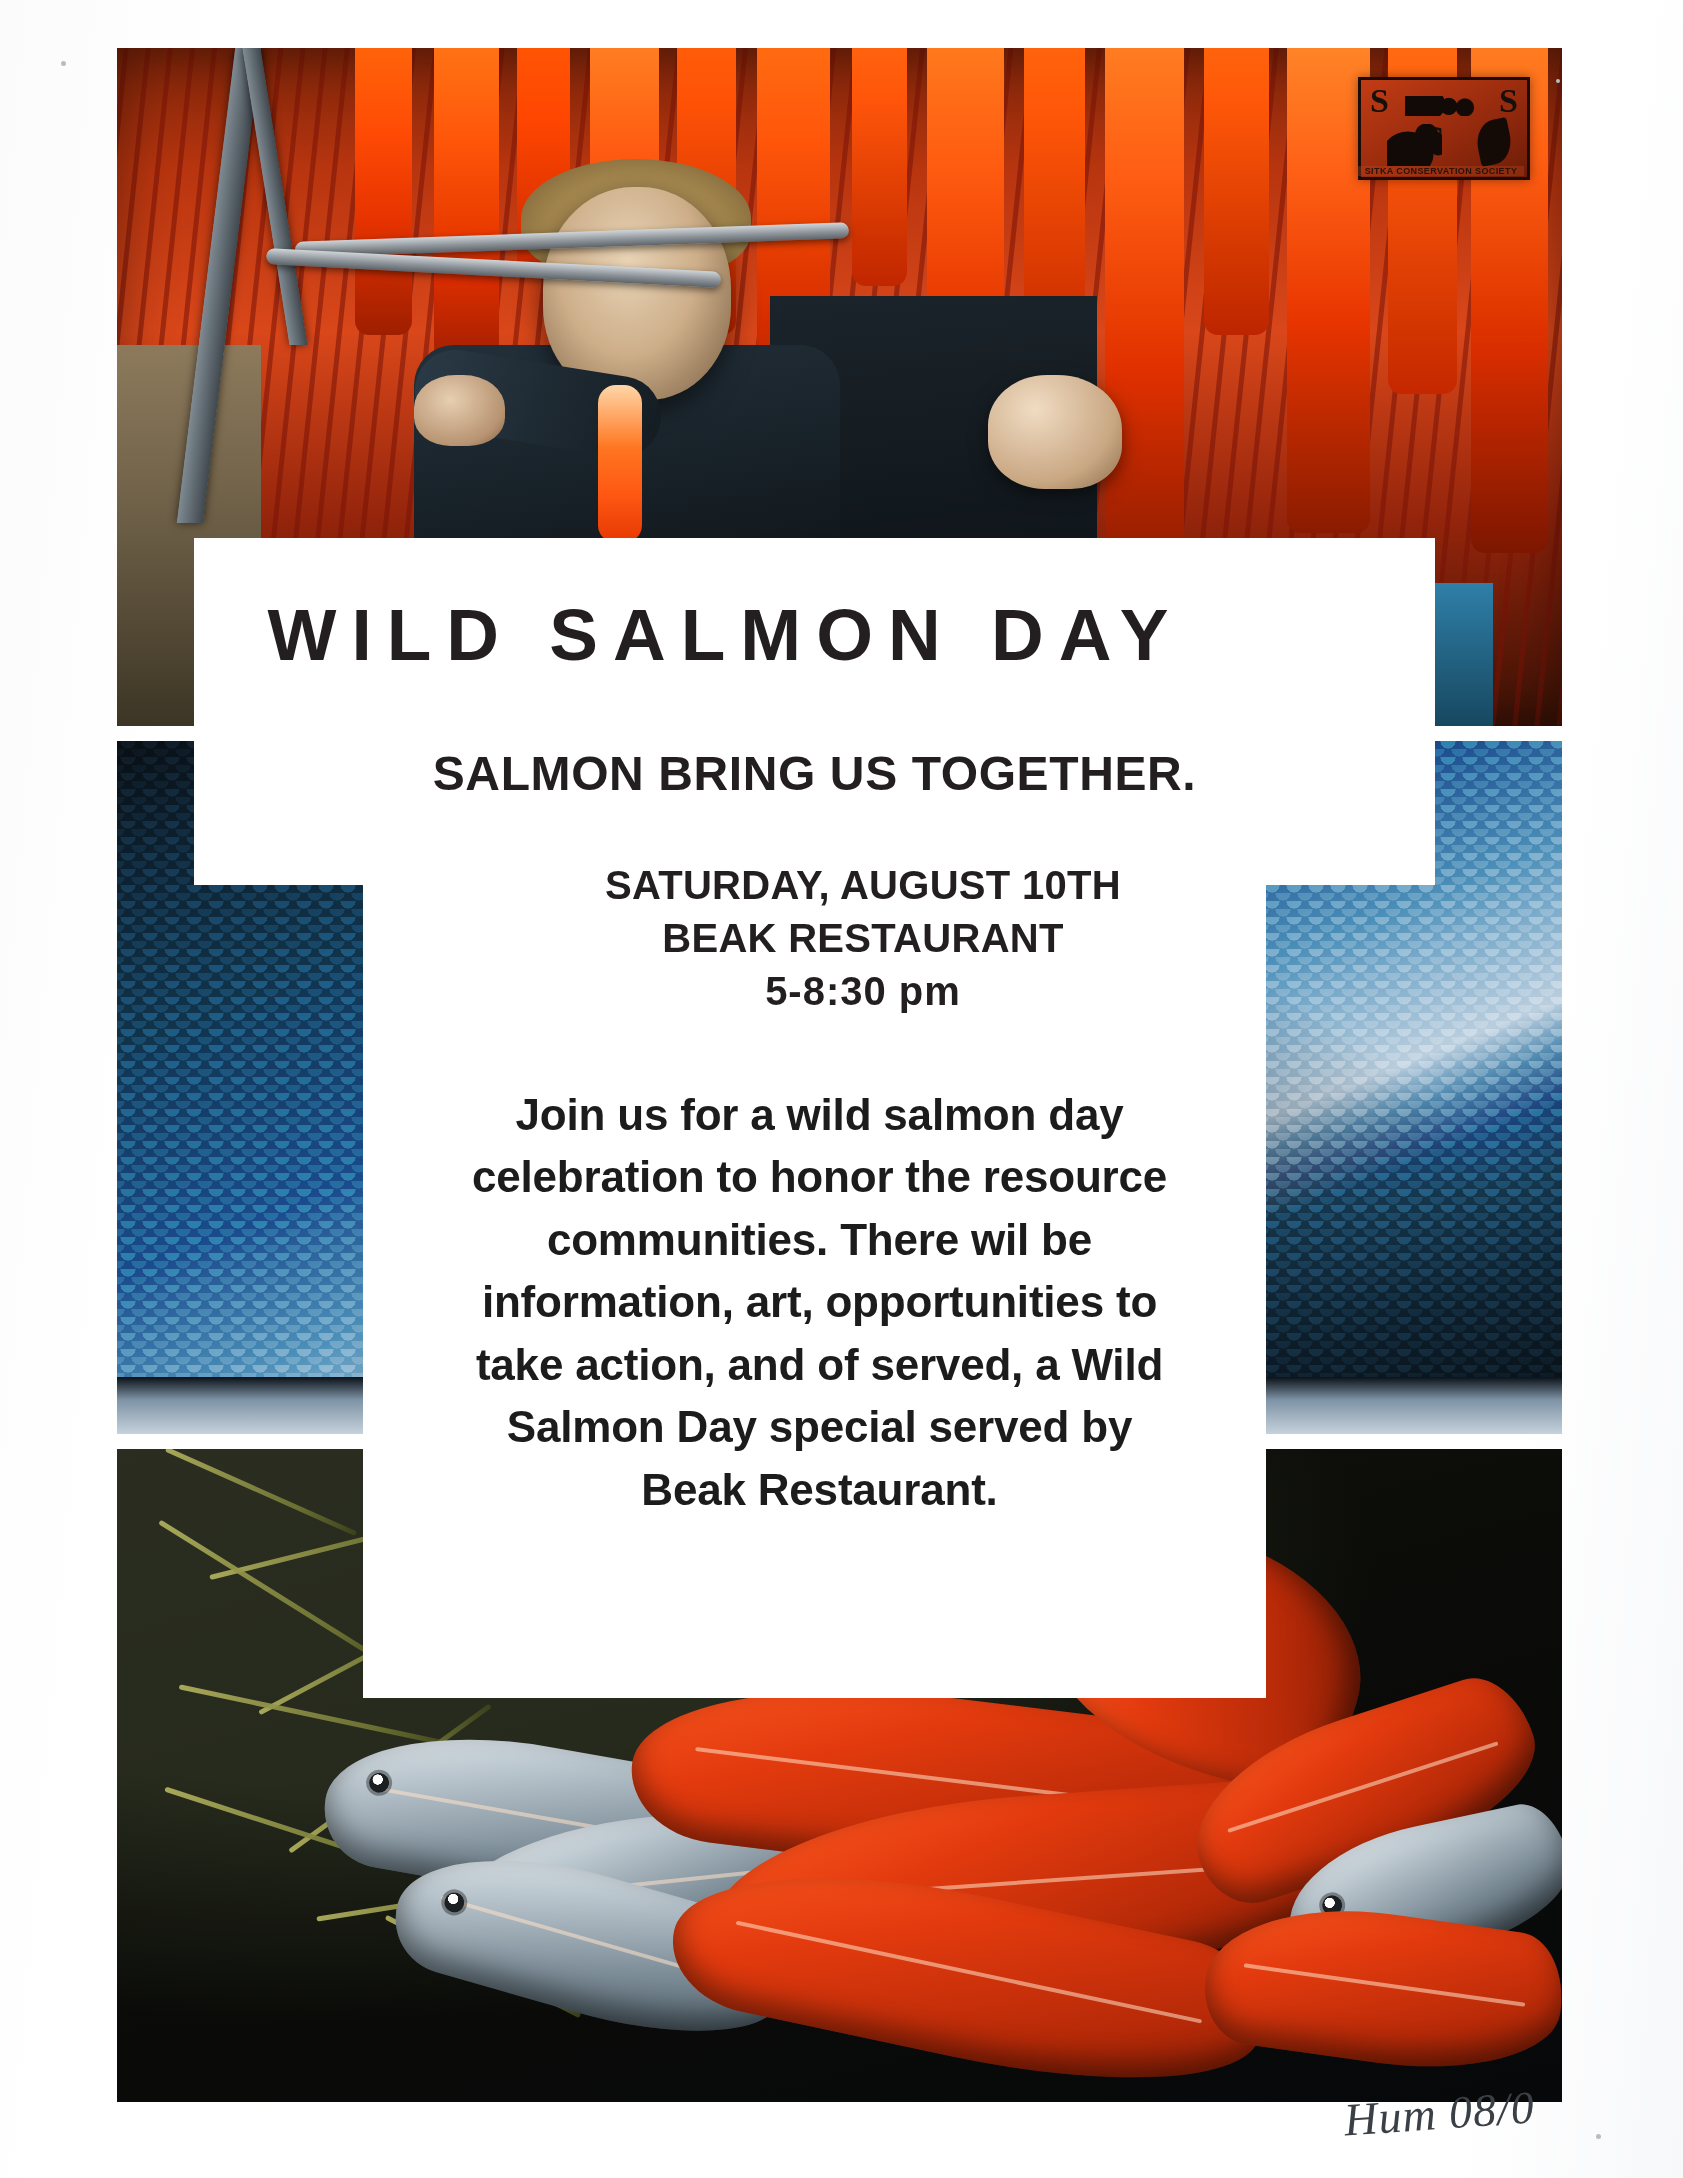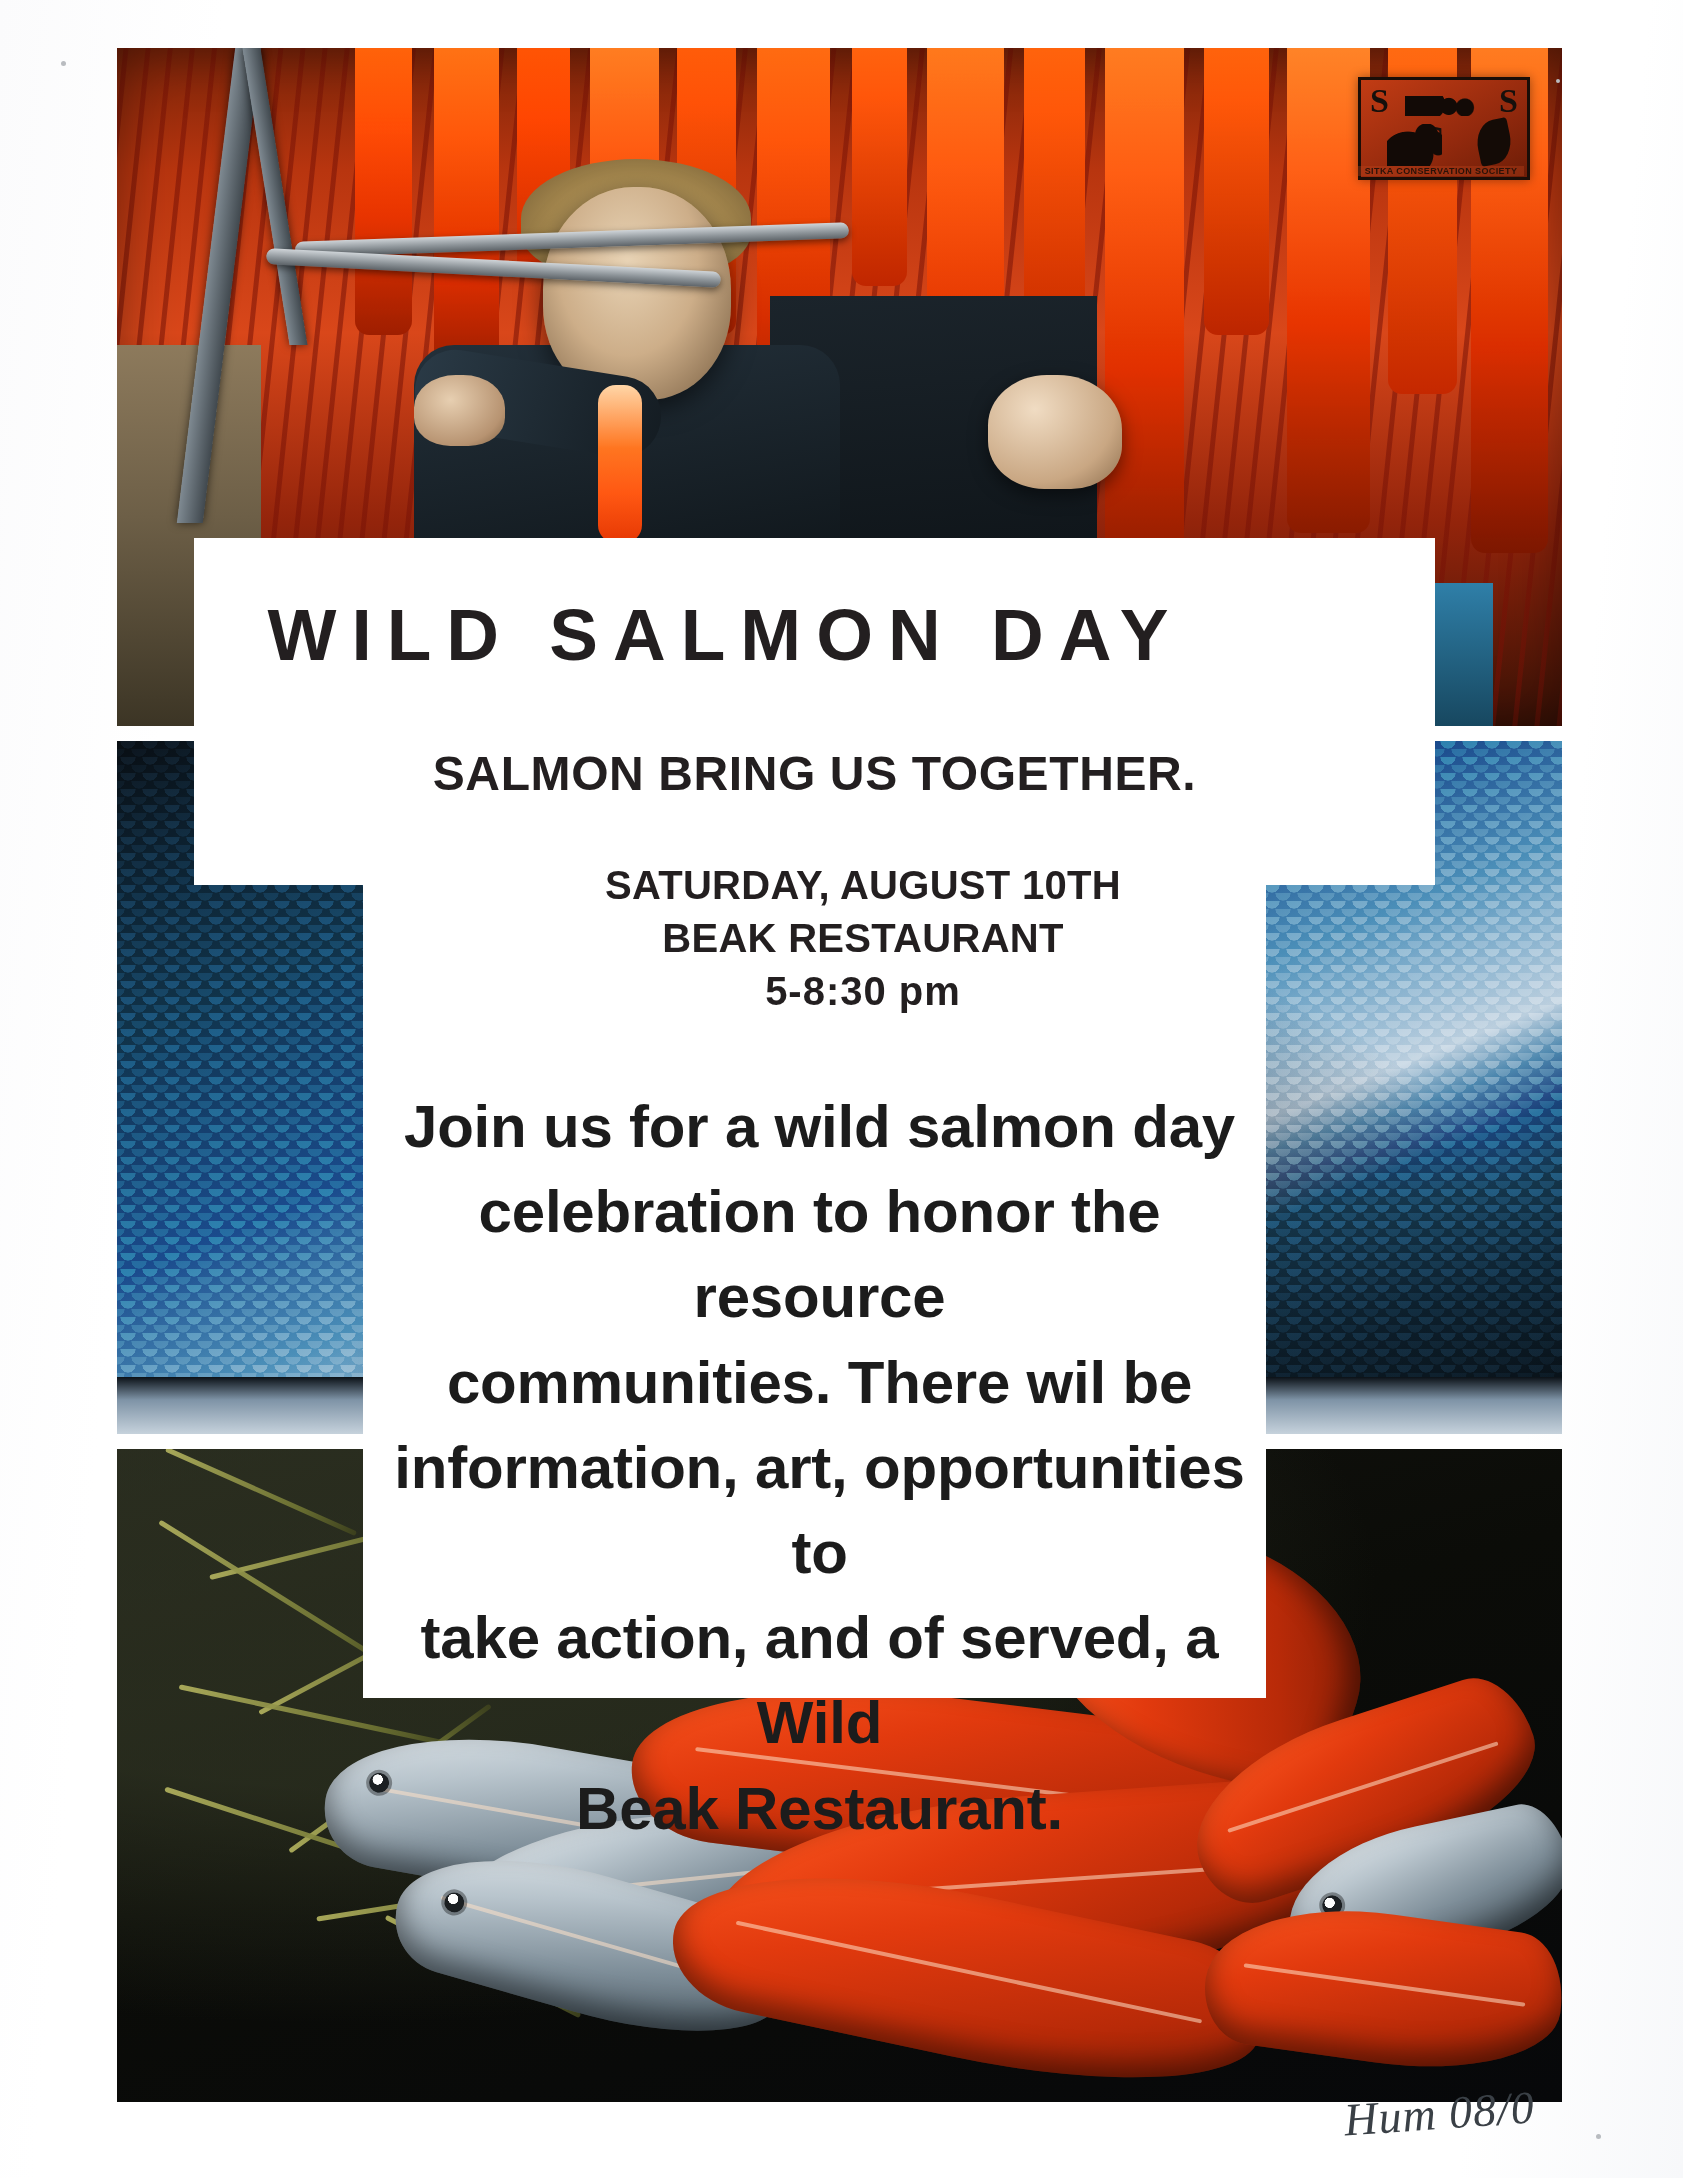--- a/index.html
+++ b/index.html
@@ -178,21 +178,21 @@
     font-size:48px;font-weight:700;letter-spacing:0.6px;
     line-height:1;
   }
   #details{
     top:859px;left:382px;width:962px;
     font-size:40px;font-weight:600;line-height:1.32;letter-spacing:0.3px;
   }
   #details .time{font-weight:600;letter-spacing:1px;}
   #body{
     top:1084px;left:374px;width:891px;
-    font-size:60px;font-weight:600;line-height:1.42;letter-spacing:-0.2px;
+    font-size:44px;font-weight:600;line-height:1.42;letter-spacing:-0.2px;
     color:#1c1c1c;
   }
 
   
   #logo{
     position:absolute;left:1358px;top:77px;width:166px;height:97px;
     border:3px solid #1a0d07;
     background:linear-gradient(150deg,#c23c14,#92290d 60%,#6d1d07);
     box-shadow:0 0 10px rgba(0,0,0,.4);
   }
@@ -362,20 +362,21 @@
     <div>BEAK RESTAURANT</div>
     <div class="time">5-8:30 pm</div>
   </div>
 
   <div class="txt" id="body">
     <div>Join us for a wild salmon day</div>
     <div>celebration to honor the resource</div>
     <div>communities. There wil be</div>
     <div>information, art, opportunities to</div>
     <div>take action, and of served, a Wild</div>
+    <div>Salmon Day special served by</div>
     <div>Beak Restaurant.</div>
   </div>
 
   <div id="logo">
     <div class="glyphs">
       <span class="g gS1">S</span>
       <span class="g gS2">S</span>
       <span class="g gC">C</span>
       <span class="dots"></span>
       <span class="foot"></span>

